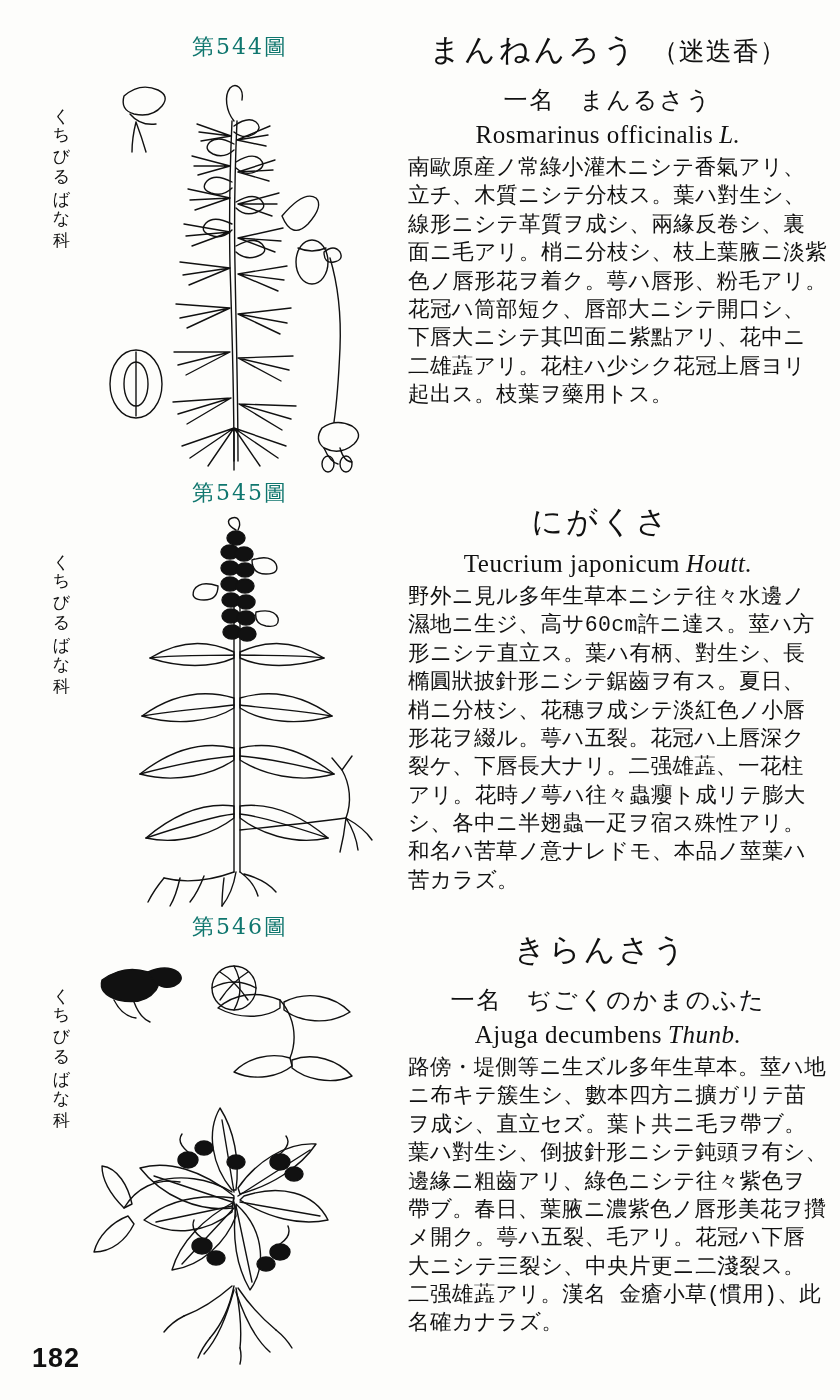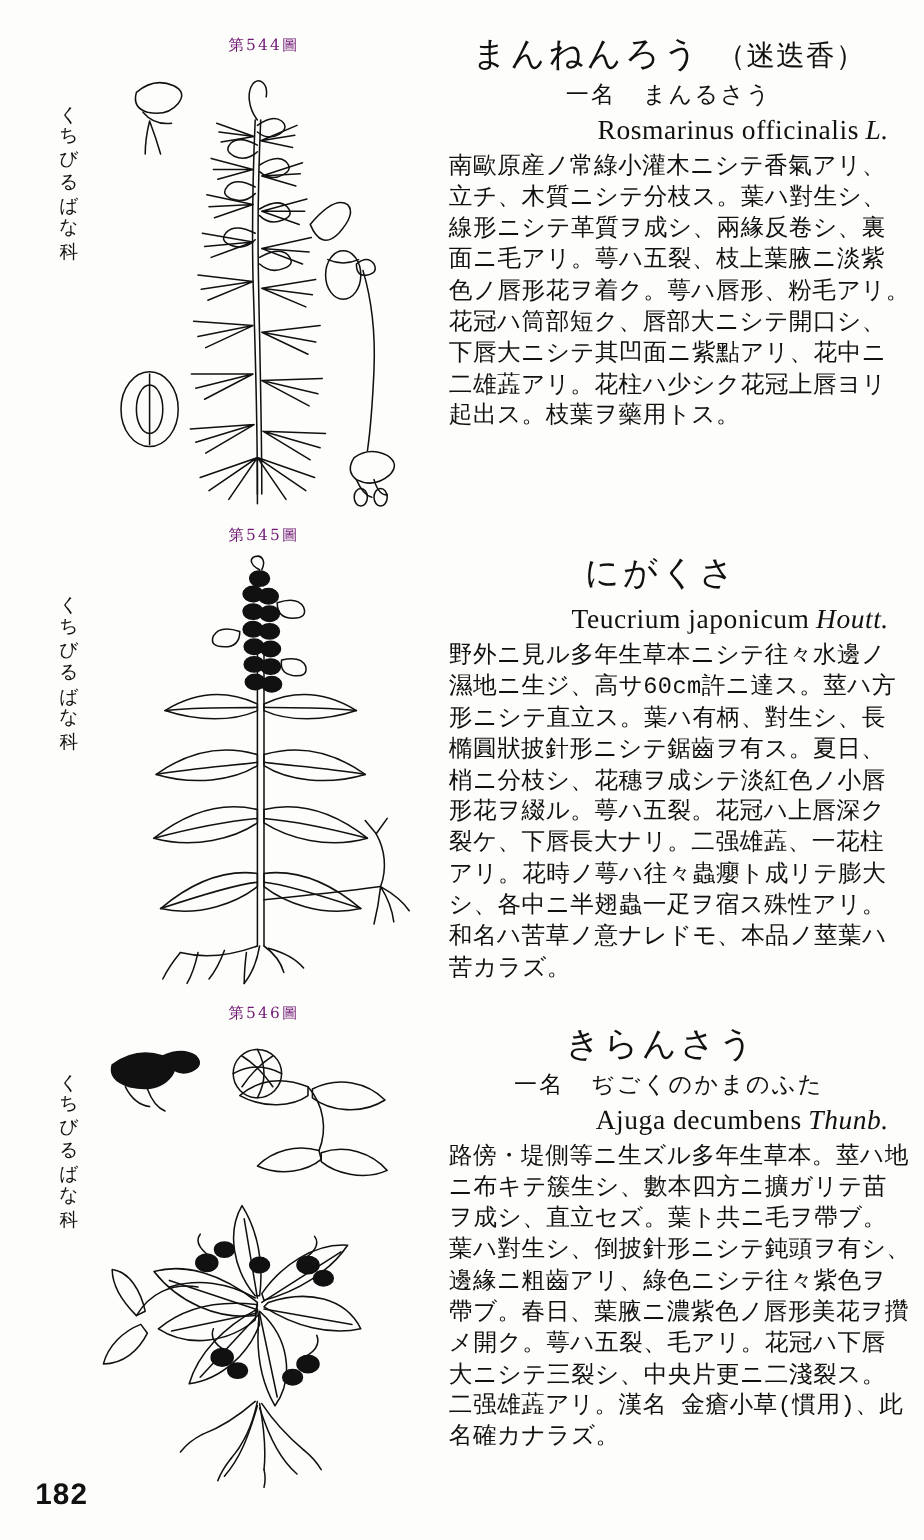--- a/index.html
+++ b/index.html
@@ -30,24 +30,24 @@
     width: 840px;
   }
   .fig-col {
     position: absolute;
     left: 40px;
     width: 360px;
     top: 0;
   }
   .fig-caption {
     text-align: center;
-    font-size: 14px;
+    font-size: 22px;
     letter-spacing: 2px;
     font-family: "DejaVu Serif", serif;
-    color: #701a75;
+    color: #0f766e;
     margin-left: 40px;
   }
   .fig-body {
     position: relative;
     margin-top: 4px;
   }
   .family-label {
     position: absolute;
     left: 6px;
     top: 30px;
@@ -81,30 +81,30 @@
     text-align: center;
     line-height: 1.1;
   }
   .title-jp .kanji-alt {
     font-size: 26px;
     letter-spacing: 1px;
     margin-left: 14px;
   }
   .alias {
     text-align: center;
-    font-size: 21px;
+    font-size: 24px;
     font-family: "DejaVu Serif", serif;
     letter-spacing: 2px;
-    margin-top: 6px;
+    margin-top: 18px;
   }
   .alias .alias-key {
     margin-right: 24px;
   }
   .latin {
-    text-align: right;
+    text-align: center;
     font-size: 25px;
     font-family: "Liberation Serif", serif;
     margin-top: 5px;
     letter-spacing: 0.5px;
   }
   .latin .auth {
     font-style: italic;
     margin-left: 6px;
   }
   .body-text {
@@ -209,21 +209,21 @@
       <div class="alias">
         <span class="alias-key">一名</span><span>まんるさう</span>
       </div>
       <div class="latin">
         <span>Rosmarinus officinalis</span><span class="auth">L.</span>
       </div>
       <div class="body-text">
         <div>南歐原産ノ常綠小灌木ニシテ香氣アリ、</div>
         <div>立チ、木質ニシテ分枝ス。葉ハ對生シ、</div>
         <div>線形ニシテ革質ヲ成シ、兩緣反卷シ、裏</div>
-        <div>面ニ毛アリ。萼ハ五裂、枝上葉腋ニ淡紫</div>
+        <div>面ニ毛アリ。梢ニ分枝シ、枝上葉腋ニ淡紫</div>
         <div>色ノ唇形花ヲ着ク。萼ハ唇形、粉毛アリ。</div>
         <div>花冠ハ筒部短ク、唇部大ニシテ開口シ、</div>
         <div>下唇大ニシテ其凹面ニ紫點アリ、花中ニ</div>
         <div>二雄蕋アリ。花柱ハ少シク花冠上唇ヨリ</div>
         <div>起出ス。枝葉ヲ藥用トス。</div>
       </div>
     </div>
   </div>
 
   <div class="entry" style="top:478px;">

